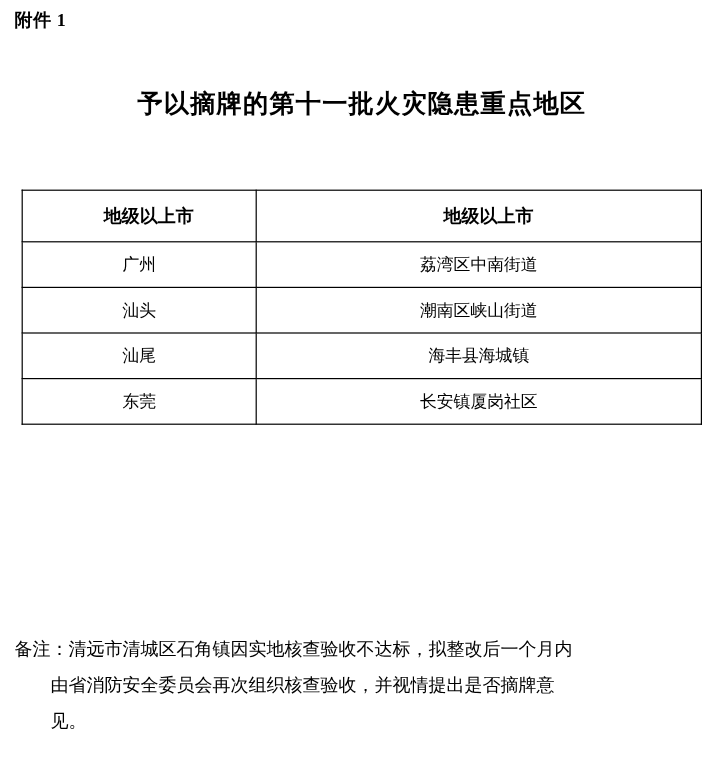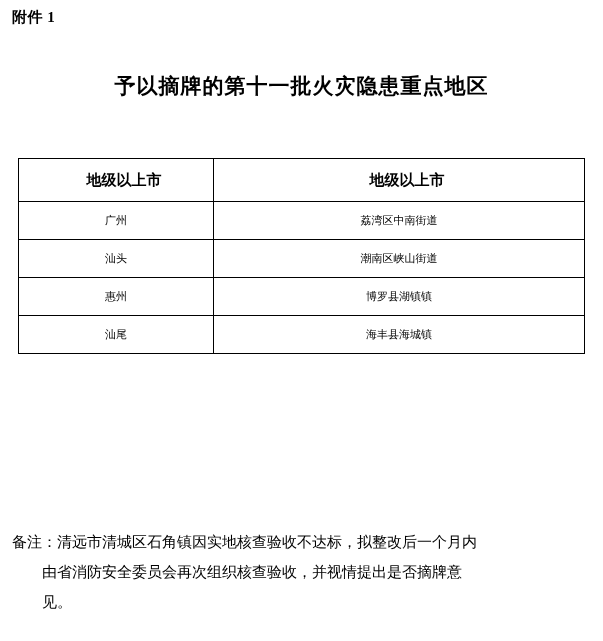--- a/index.html
+++ b/index.html
@@ -47,21 +47,21 @@
     top: 158px;
     width: 566px;
     border-collapse: collapse;
     table-layout: fixed;
   }
   table.region-table td,
   table.region-table th {
     border: 1px solid #000000;
     text-align: center;
     vertical-align: middle;
-    font-size: 11px;
+    font-size: 14px;
     font-weight: normal;
     height: 37px;
     padding: 0;
   }
   table.region-table thead th {
     font-weight: bold;
     height: 42px;
     font-size: 15px;
     padding-left: 16px;
   }
@@ -112,26 +112,26 @@
     <tbody>
       <tr>
         <td>广州</td>
         <td>荔湾区中南街道</td>
       </tr>
       <tr>
         <td>汕头</td>
         <td>潮南区峡山街道</td>
       </tr>
       <tr>
-        <td>惠州</td>
-        <td>博罗县湖镇镇</td>
+        <td>汕尾</td>
+        <td>海丰县海城镇</td>
       </tr>
       <tr>
-        <td>汕尾</td>
-        <td>海丰县海城镇</td>
+        <td>东莞</td>
+        <td>长安镇厦岗社区</td>
       </tr>
     </tbody>
   </table>
 
   <div class="note">
     <span class="note-line"><span class="note-label">备注：</span><span>清远市清城区石角镇因实地核查验收不达标，拟整改后一个月内</span></span>
     <span class="note-line"><span class="indent"></span><span>由省消防安全委员会再次组织核查验收，并视情提出是否摘牌意</span></span>
     <span class="note-line"><span class="indent"></span><span>见。</span></span>
   </div>
 

